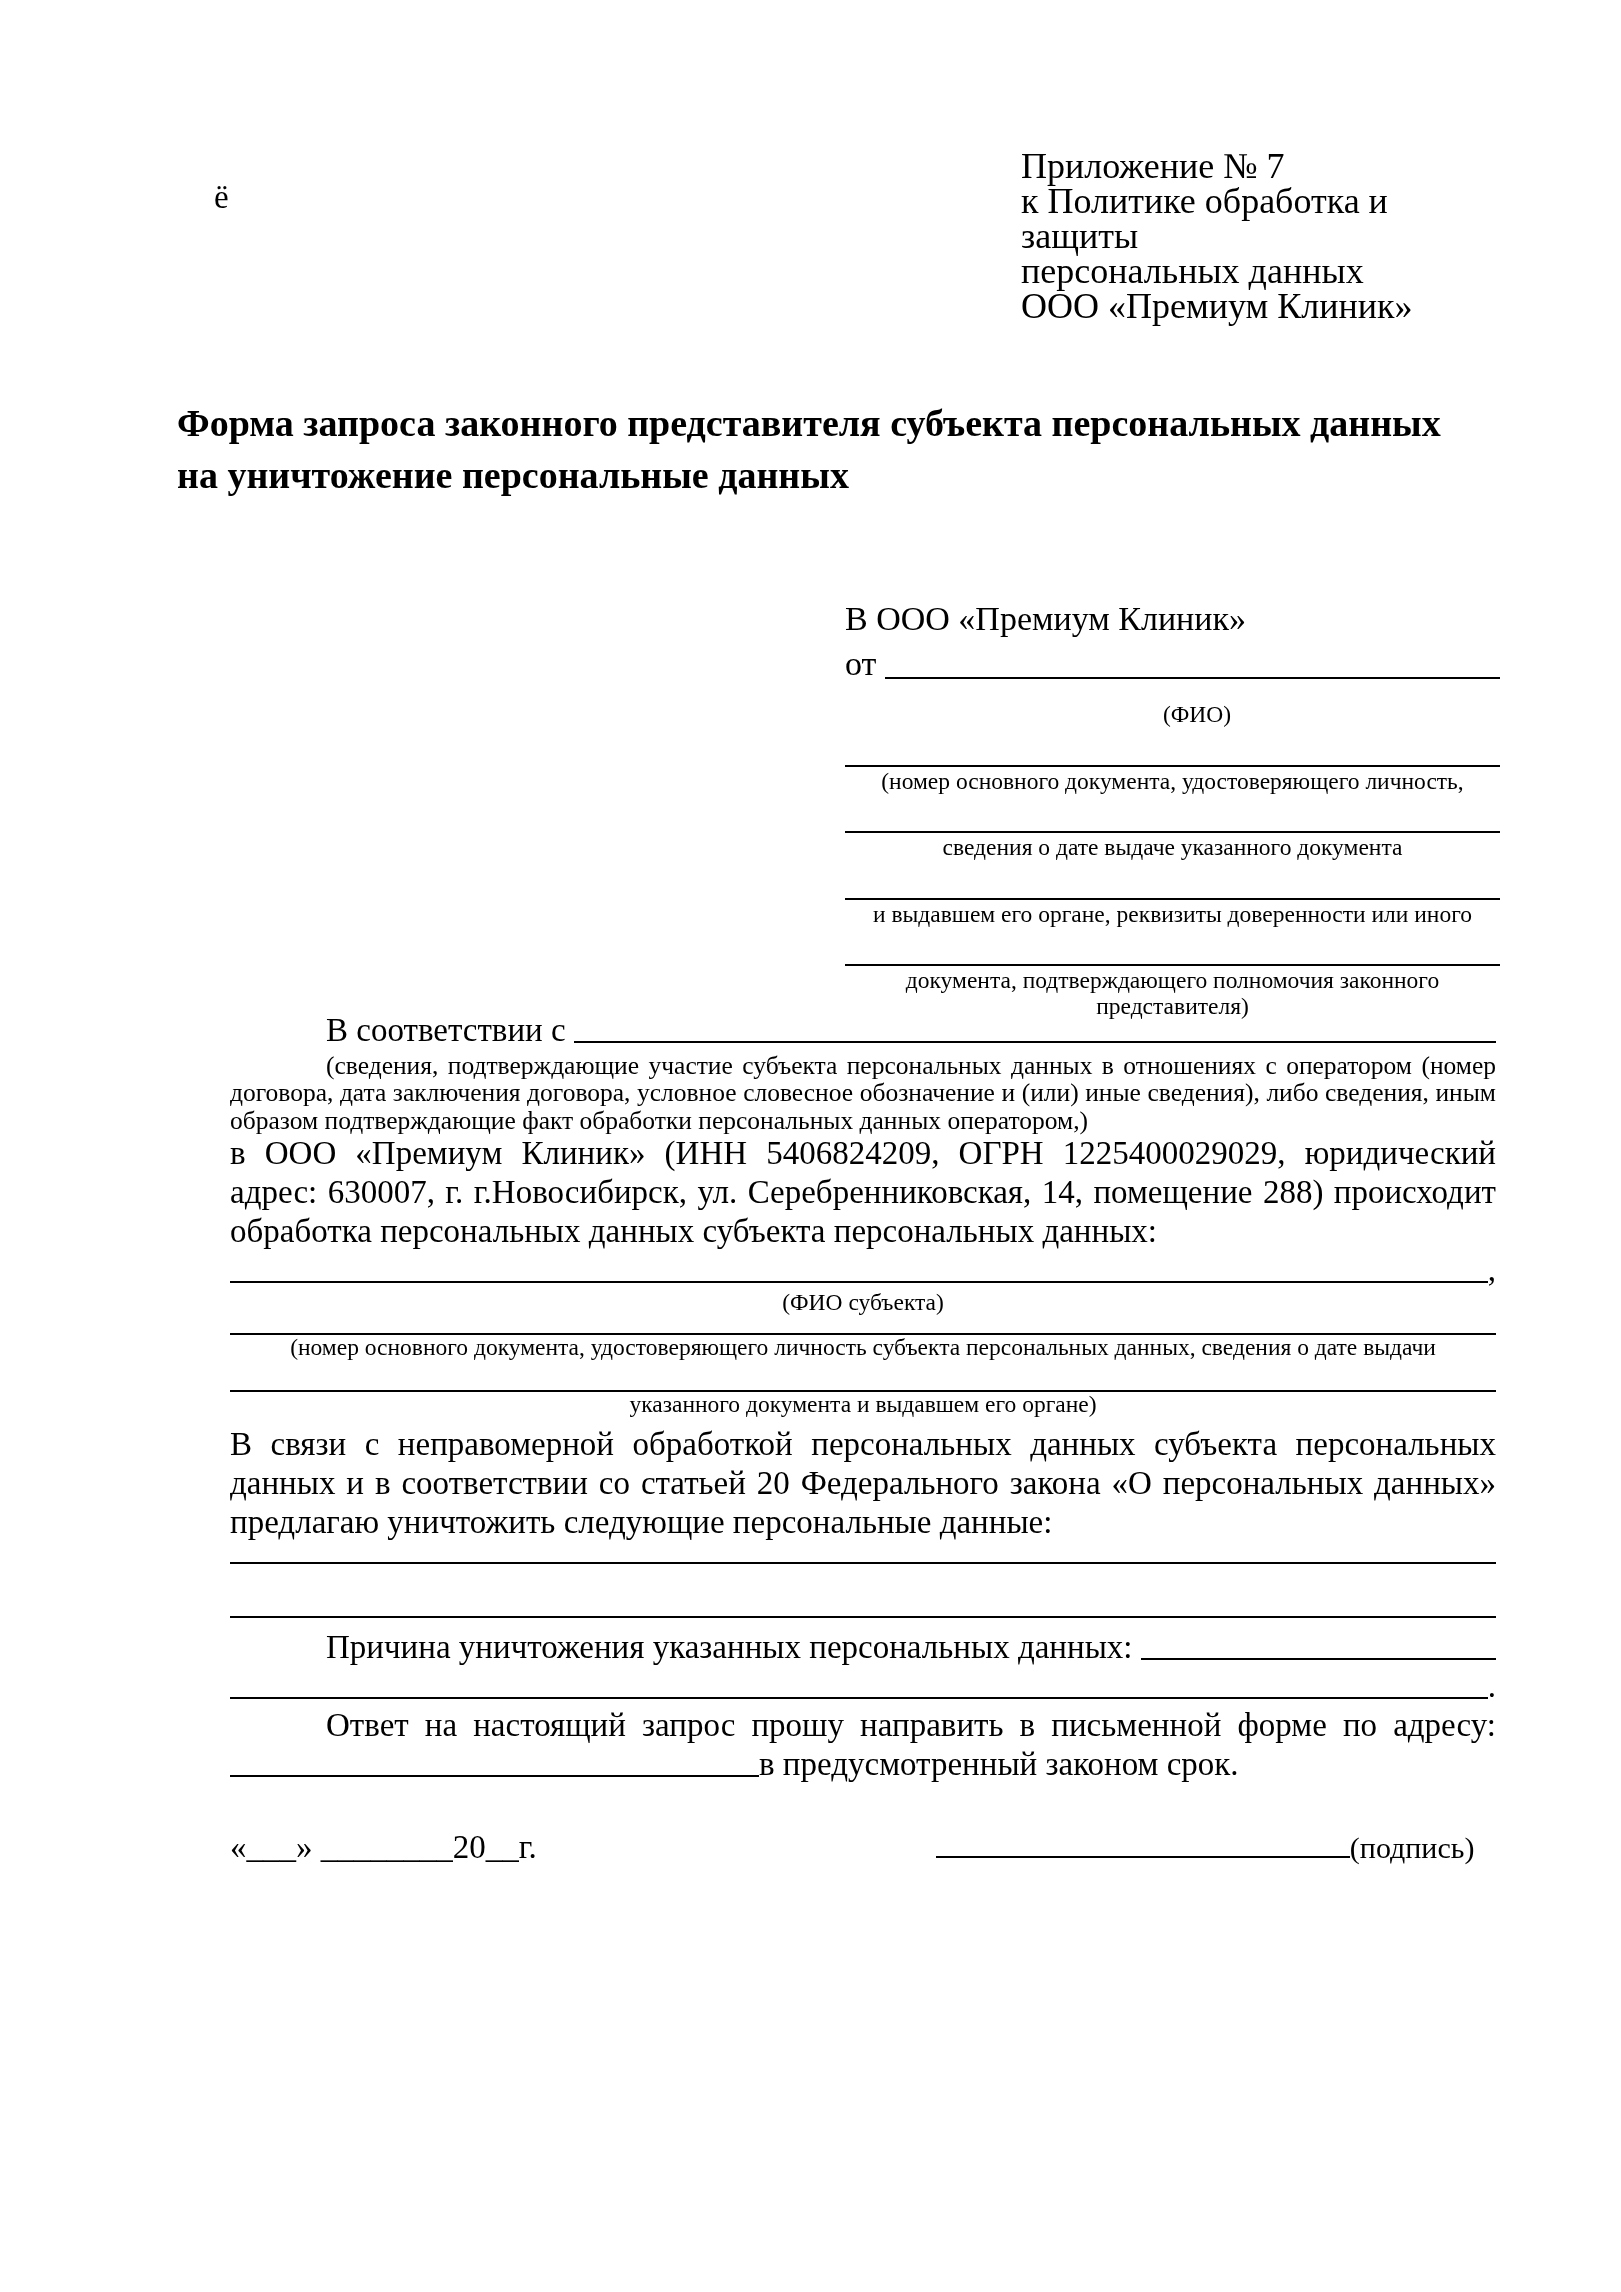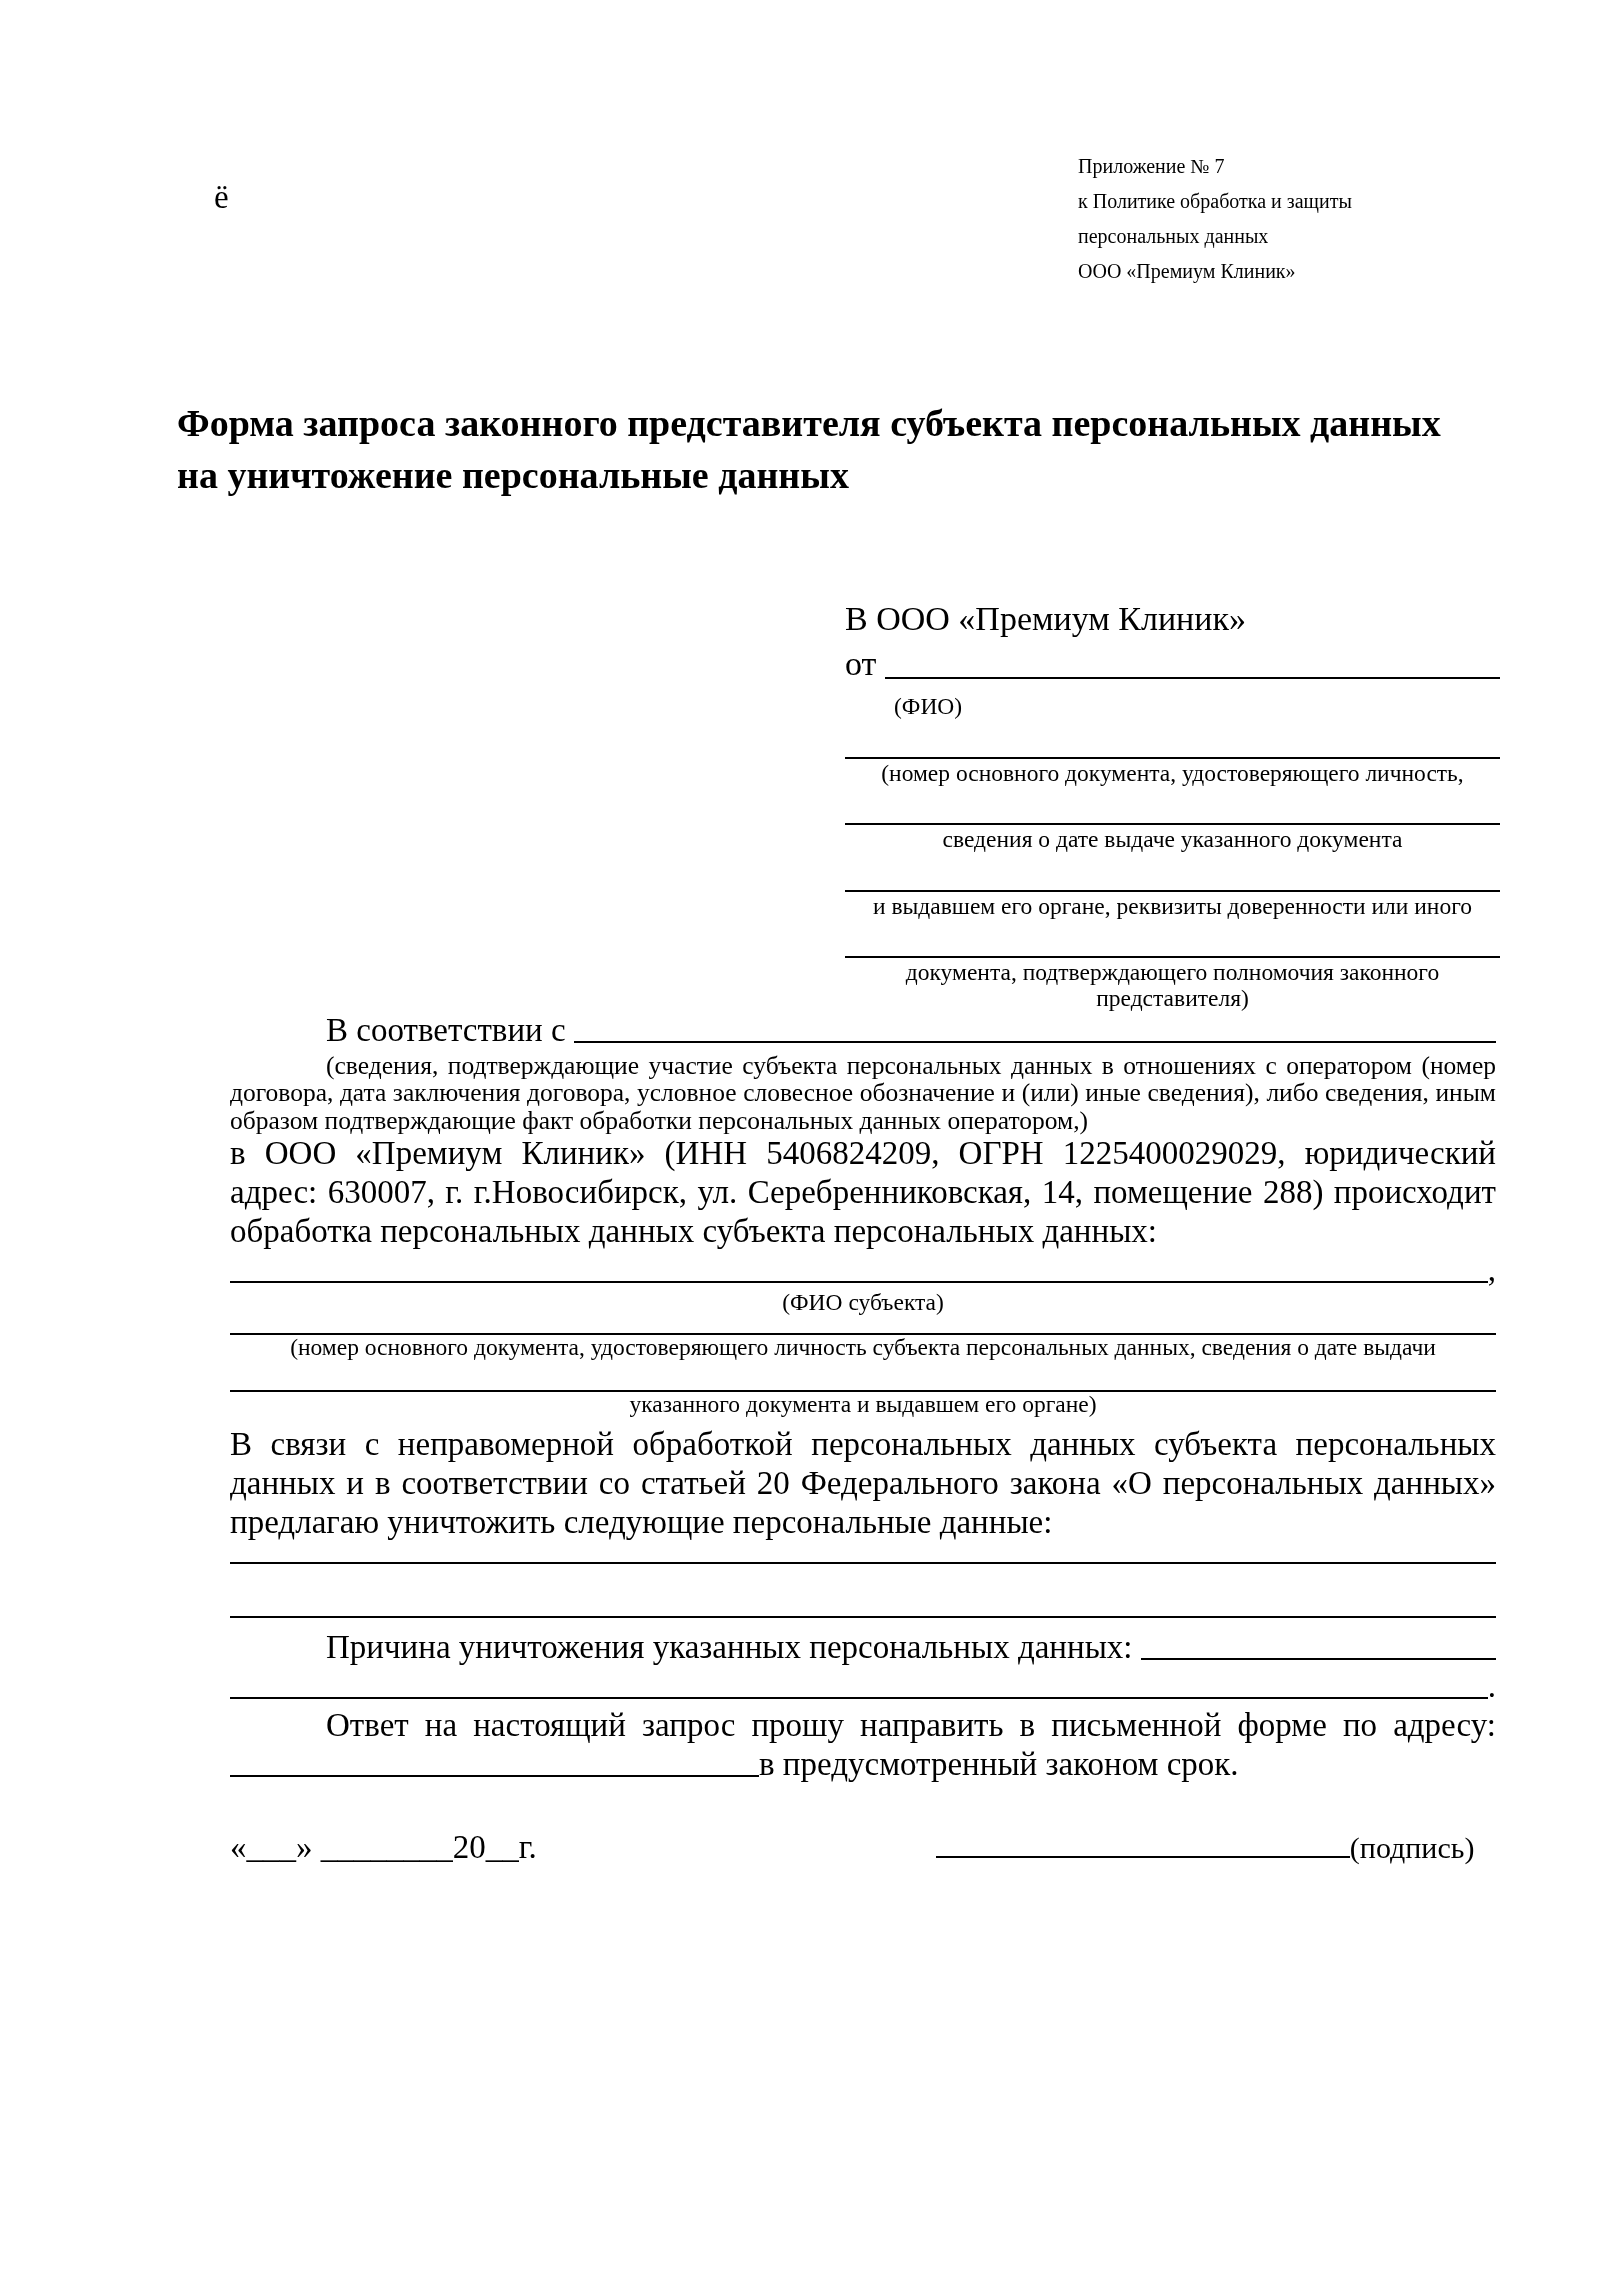--- a/index.html
+++ b/index.html
@@ -6,33 +6,33 @@
   .page{
     position:relative;
     width:1621px;height:2293px;
     margin:0 auto;
     background:#ffffff;
     font-family:"Liberation Serif","DejaVu Serif",serif;
     color:#000;
     overflow:hidden;
   }
   .stray{position:absolute;left:214px;top:178px;font-size:33px;line-height:39px;}
-  .appendix{position:absolute;left:1078px;top:149px;width:461px;font-size:20px;line-height:35px;}
+  .appendix{position:absolute;left:1021px;top:149px;width:461px;font-size:36px;line-height:35px;}
   .title{position:absolute;left:177px;top:397px;width:1319px;font-size:38px;line-height:52px;font-weight:bold;}
   .recipient{position:absolute;left:845px;top:596px;width:655px;font-size:34px;line-height:45px;}
   .main{position:absolute;left:230px;top:995px;width:1266px;font-size:33px;line-height:39px;}
   .footer{position:absolute;left:230px;top:1828px;width:1266px;display:flex;justify-content:space-between;align-items:flex-end;font-size:33px;line-height:39px;}
 
   .fline{display:flex;align-items:flex-end;}
   .fill{flex:1 1 auto;height:0;border-bottom:2.9px solid #000;margin-bottom:6.9px;}
   .rule{height:0;border-bottom:2.9px solid #000;}
   .ind{display:inline-block;width:96px;height:0;flex:0 0 96px;}
 
   .cap-center{font-size:23.5px;line-height:25.5px;text-align:center;}
-  .recipient .fio-cap{font-size:23.5px;line-height:25.5px;padding-left:49px;margin-top:8px;}
+  .recipient .fio-cap{font-size:23.5px;line-height:25.5px;text-align:center;padding-left:49px;margin-top:16px;}
   .recipient .rule{margin-top:37px;}
   .recipient .cap-center{margin-top:2px;}
 
   .acc-line{margin-top:15.7px;}
   .acc-caption{font-size:25.5px;line-height:27.4px;text-align:justify;text-indent:96px;margin-top:2px;}
   .op-para{text-align:justify;}
   .fio-line{margin-top:0;}
   .r1{margin-top:17.6px;}
   .r2{margin-top:29px;}
   .demand{margin-top:7.8px;text-align:justify;}

